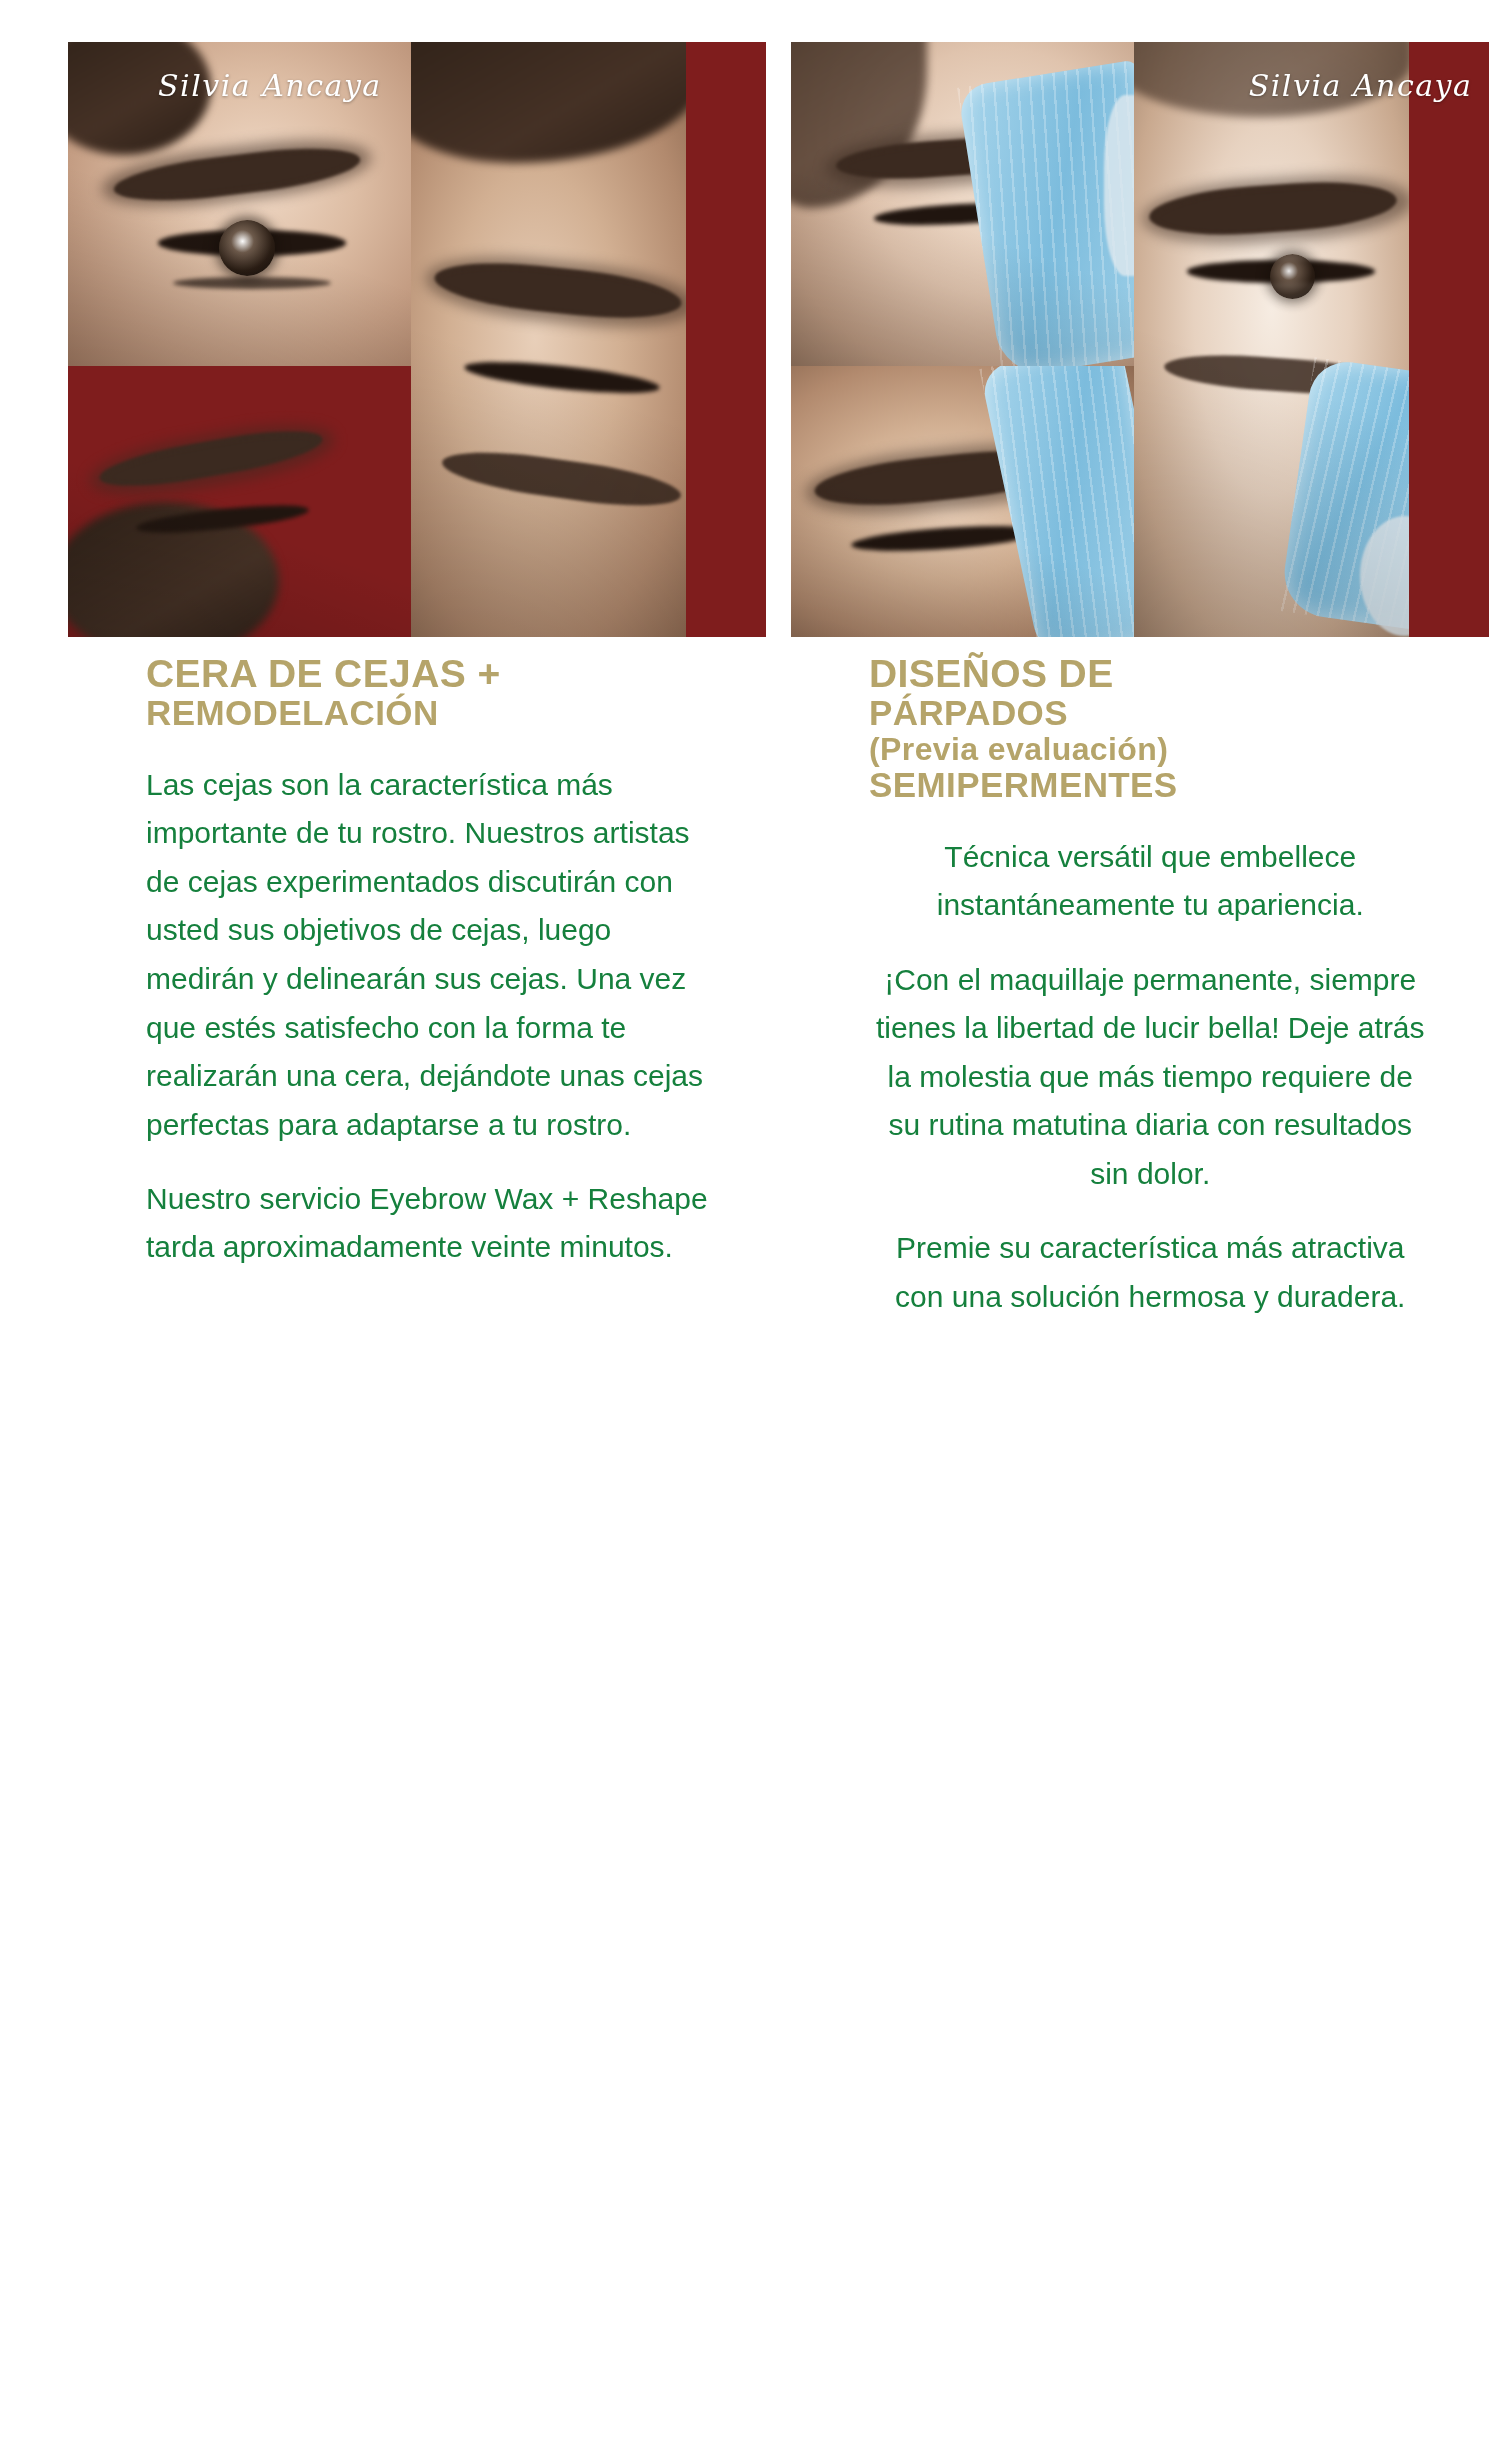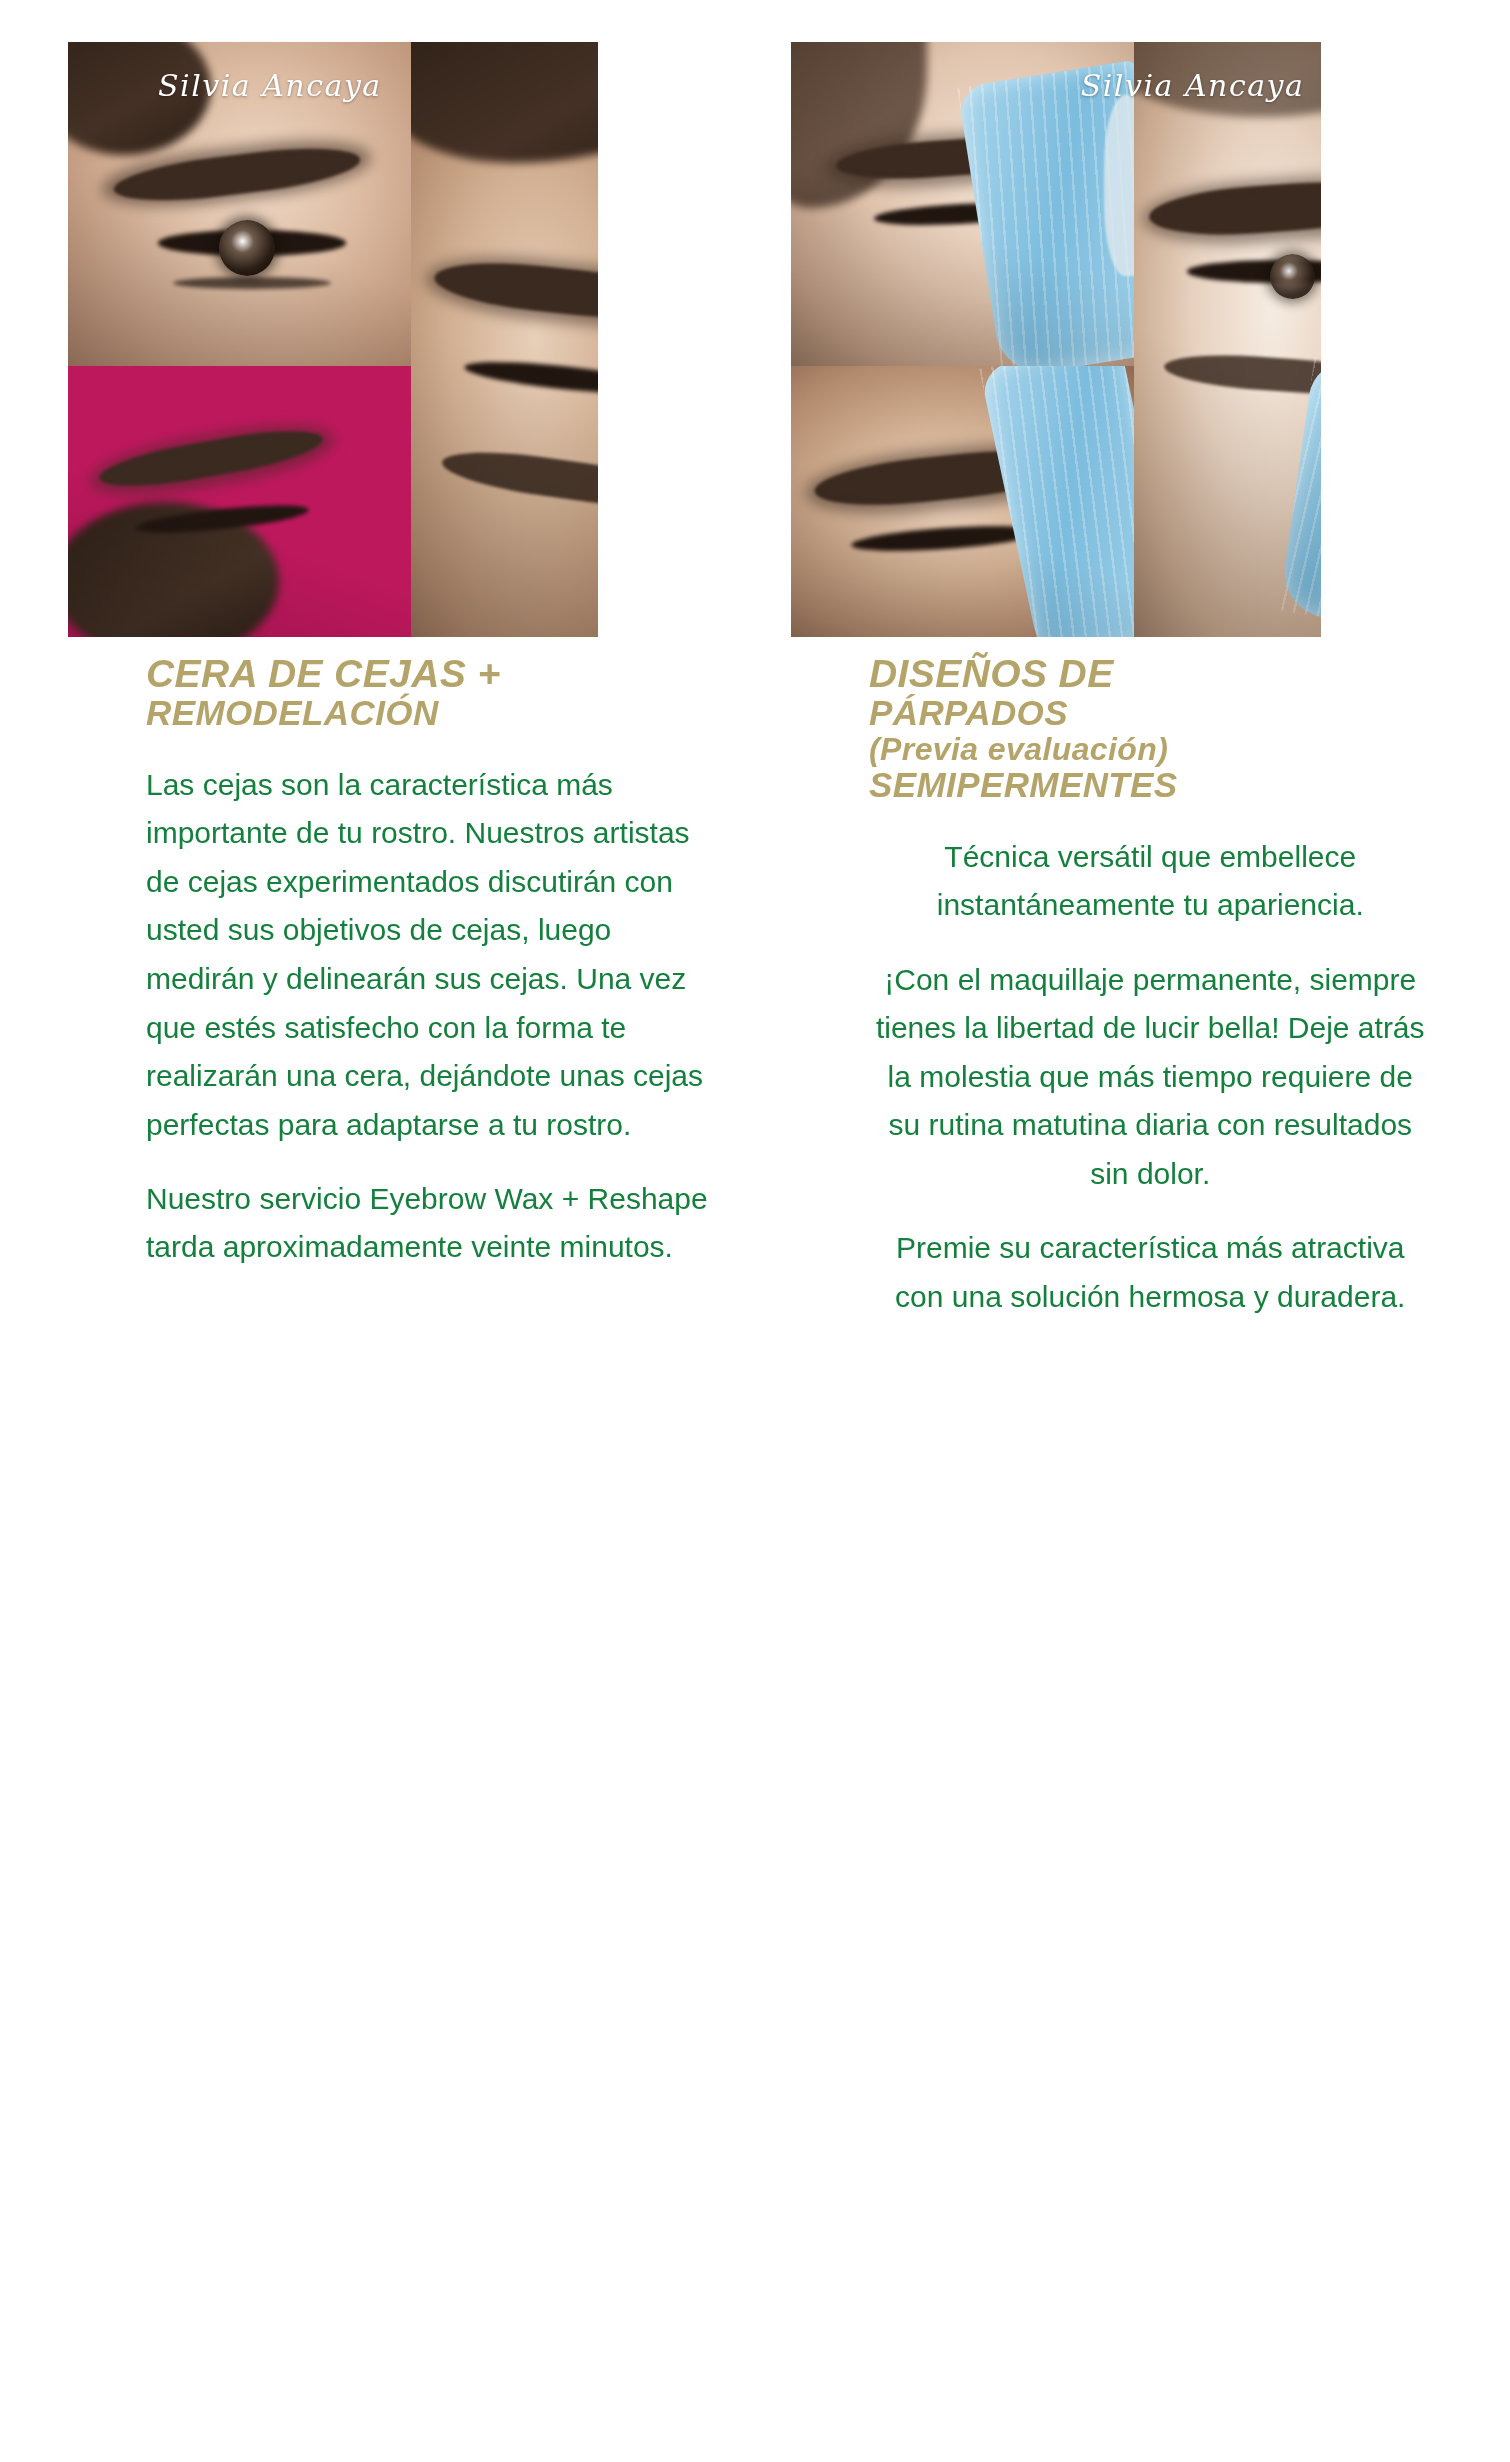--- a/index.html
+++ b/index.html
@@ -23,27 +23,27 @@
     padding: 42px 60px 0 68px;
   }
   .col {
     width: 648px;
     position: relative;
   }
 
   
   .collage {
     position: relative;
-    width: 530px;
+    width: 698px;
     height: 595px;
     display: grid;
     grid-template-columns: 343px 275px;
     grid-template-rows: 324px 271px;
     overflow: hidden;
-    background: #be185d;
+    background: #7f1d1d;
   }
   .ph {
     position: relative;
     overflow: hidden;
   }
   .ph.r2 { grid-row: span 2; }
 
   
   .skin-a { background:
       radial-gradient(ellipse at 55% 42%, #f0d9c6 0%, #ddbda4 38%, #c49d83 70%, #a87f66 100%); }
@@ -128,21 +128,20 @@
     background: #ffffff;
   }
   .heading {
     margin-top: 16.6px;
     padding-left: 78px;
     color: #b5a46a;
     font-weight: bold;
     font-size: 39px;
     line-height: 1.03;
     letter-spacing: 0.4px;
-    font-style: italic;
   }
   .heading .sub {
     display: block;
     font-size: 35px;
     line-height: 1.08;
   }
   .body {
     padding-left: 78px;
     padding-right: 7.5px;
     margin-top: 29px;

